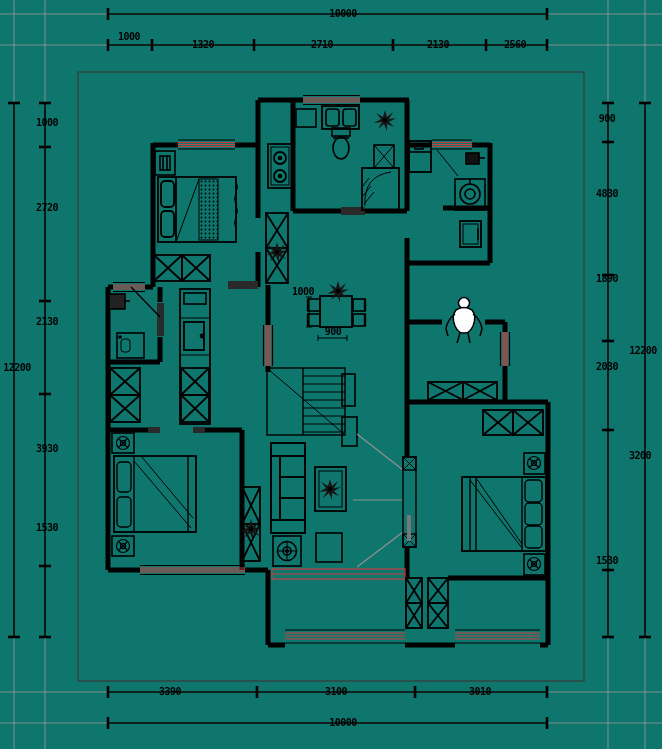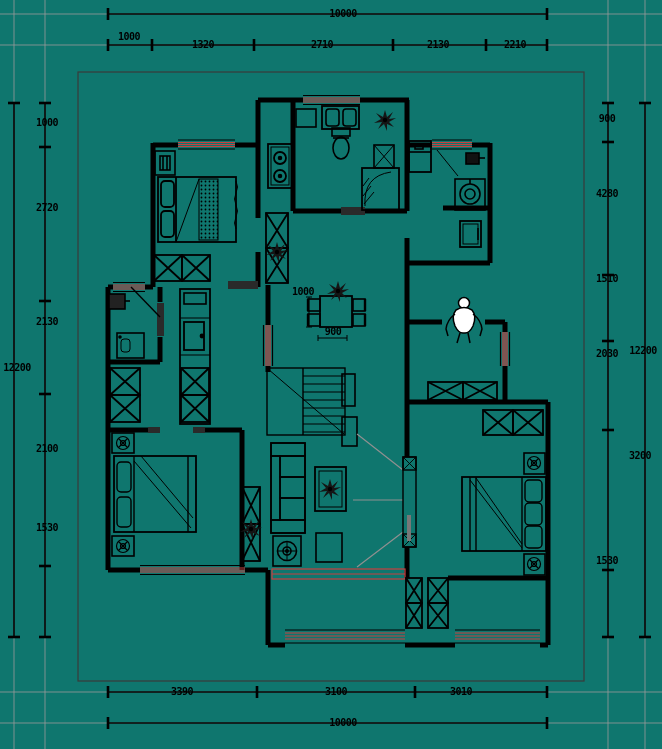--- a/index.html
+++ b/index.html
@@ -404,38 +404,38 @@
   <use href="#plant" x="338" y="291"></use>
   <use href="#plant" x="251" y="529"></use>
   <use href="#plant" x="330" y="489"></use>
 </svg>
 
 <span class="dim" style="left:343px;top:13px">10000</span>
 <span class="dim" style="left:129px;top:36px">1000</span>
 <span class="dim" style="left:203px;top:44px">1320</span>
 <span class="dim" style="left:322px;top:44px">2710</span>
 <span class="dim" style="left:438px;top:44px">2130</span>
-<span class="dim" style="left:515px;top:44px">2210</span>
-
-<span class="dim" style="left:182px;top:691px">3390</span>
+<span class="dim" style="left:515px;top:44px">2560</span>
+
+<span class="dim" style="left:170px;top:691px">3390</span>
 <span class="dim" style="left:336px;top:691px">3100</span>
-<span class="dim" style="left:461px;top:691px">3010</span>
+<span class="dim" style="left:480px;top:691px">3010</span>
 <span class="dim" style="left:343px;top:722px">10000</span>
 
 <span class="dim" style="left:17px;top:367px">12200</span>
 <span class="dim" style="left:47px;top:122px">1000</span>
 <span class="dim" style="left:47px;top:207px">2720</span>
 <span class="dim" style="left:47px;top:321px">2130</span>
-<span class="dim" style="left:47px;top:448px">2100</span>
+<span class="dim" style="left:47px;top:448px">3930</span>
 <span class="dim" style="left:47px;top:527px">1530</span>
 
 <span class="dim" style="left:607px;top:118px">900</span>
-<span class="dim" style="left:607px;top:193px">4280</span>
-<span class="dim" style="left:607px;top:278px">1510</span>
-<span class="dim" style="left:607px;top:353px">2030</span>
+<span class="dim" style="left:607px;top:193px">4830</span>
+<span class="dim" style="left:607px;top:278px">1890</span>
+<span class="dim" style="left:607px;top:366px">2030</span>
 <span class="dim" style="left:640px;top:455px">3200</span>
 <span class="dim" style="left:607px;top:560px">1530</span>
 <span class="dim" style="left:643px;top:350px">12200</span>
 
 <span class="dim" style="left:303px;top:291px">1000</span>
 <span class="dim" style="left:333px;top:331px">900</span>
 
 </div>
 
 </body></html>

